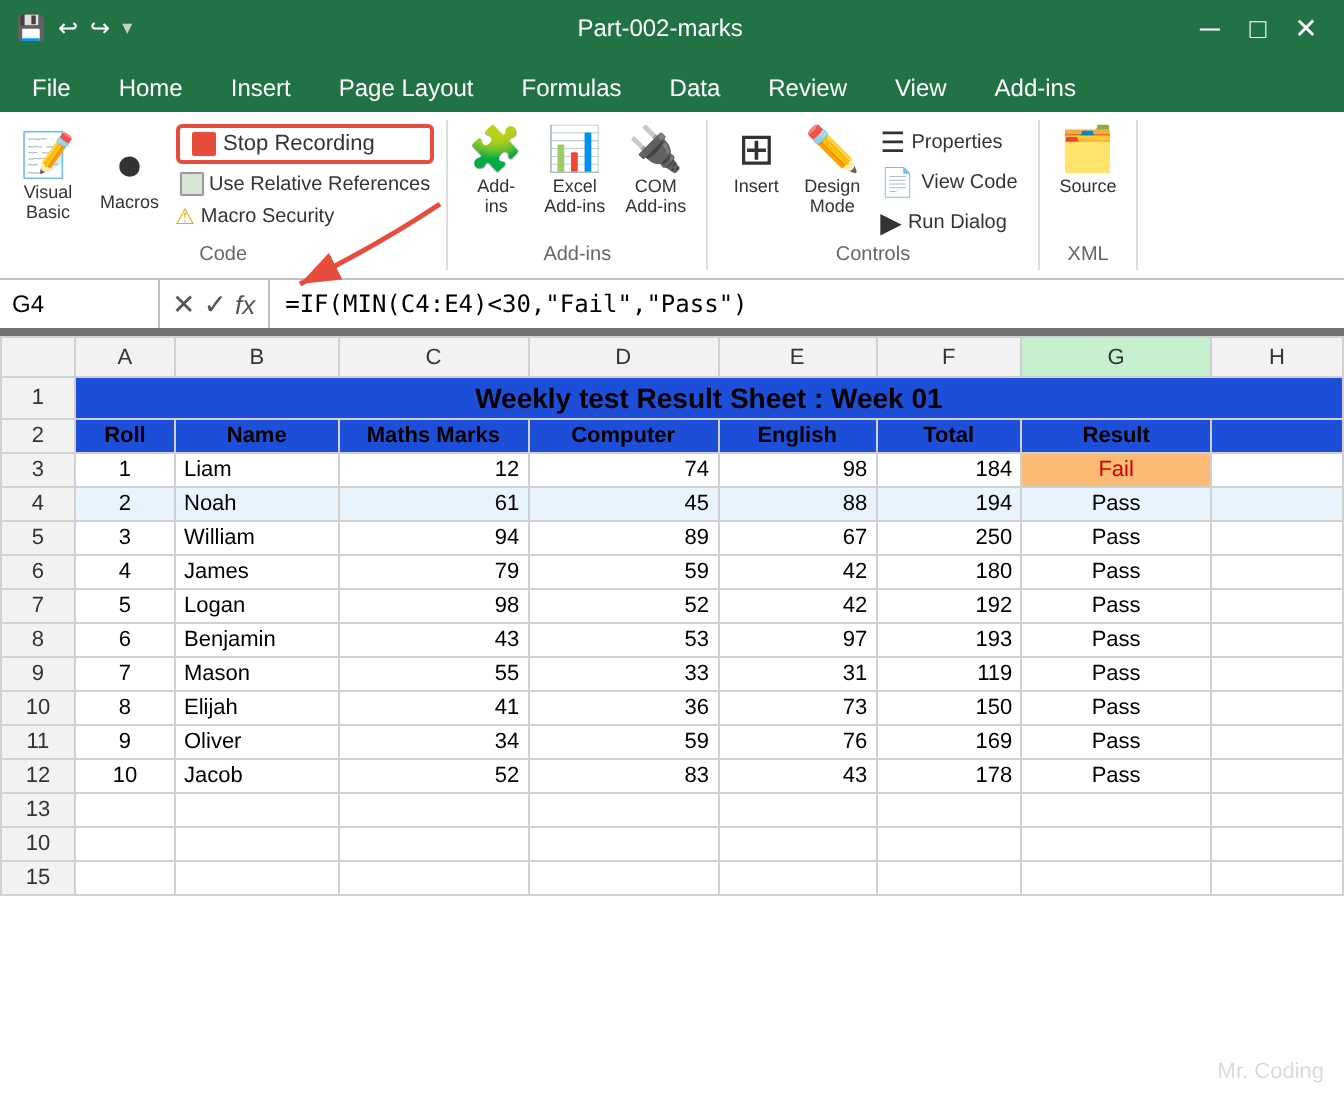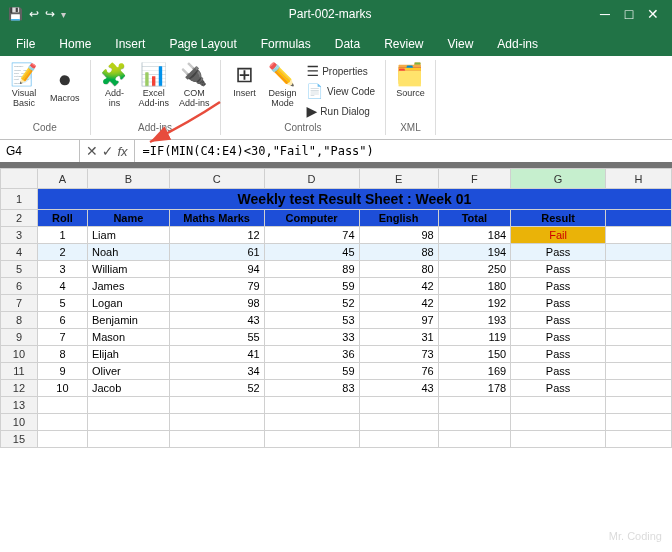--- a/index.html
+++ b/index.html
@@ -151,21 +151,21 @@
       cursor: pointer;
       color: #333;
       border-radius: 2px;
     }
     .ribbon-small-icon { font-size: 14px; }
 
     
     .formula-bar {
       display: flex;
       align-items: center;
-      border-bottom: 6px solid #737373;
+      border-bottom: 4px solid #737373;
       height: 28px;
       background: #fff;
     }
     .name-box {
       width: 80px;
       border-right: 1px solid #c0c0c0;
       padding: 0 6px;
       font-size: 12px;
       display: flex;
       align-items: center;
@@ -228,21 +228,21 @@
       text-align: center;
       background: #1d4ed8;
     }
     .subheader td {
       font-weight: 600;
       text-align: center;
       background: #1d4ed8;
     }
 
     .fail-cell {
-      background: #eab308;
+      background: #fdba74;
       color: #c00;
       text-align: center;
     }
     .pass-cell {
       text-align: center;
     }
     svg.arrow-svg {
       position: absolute;
       top: 92px;
       left: 70px;
@@ -296,20 +296,34 @@
   <div class="ribbon-group">
     <div class="ribbon-group-content" style="flex-direction:column; gap:2px;">
       <div style="display:flex; gap:4px; align-items:center;">
         <div class="ribbon-btn">
           <span class="icon">📝</span>
           <span class="label">Visual<br>Basic</span>
         </div>
         <div class="ribbon-btn">
           <span class="icon">⏺</span>
           <span class="label">Macros</span>
+        </div>
+        <div style="display:flex; flex-direction:column; gap:3px;">
+          <div class="stop-recording-container">
+            <span class="stop-icon"></span>
+            <span>Stop Recording</span>
+          </div>
+          <div class="relative-ref-btn">
+            <span class="relative-ref-icon"></span>
+            <span>Use Relative References</span>
+          </div>
+          <div class="macro-security-btn">
+            <span class="warning-icon">⚠</span>
+            <span>Macro Security</span>
+          </div>
         </div>
       </div>
     </div>
     <div class="ribbon-group-label">Code</div>
   </div>
 
   <div class="ribbon-group">
     <div class="ribbon-group-content">
       <div class="ribbon-btn">
         <span class="icon">🧩</span>
@@ -449,21 +463,21 @@
           <td class="number">194</td>
           <td class="pass-cell">Pass</td>
           <td></td>
         </tr>
         <tr>
           <td class="row-header">5</td>
           <td class="center">3</td>
           <td>William</td>
           <td class="number">94</td>
           <td class="number">89</td>
-          <td class="number">80</td>
+          <td class="number">67</td>
           <td class="number">250</td>
           <td class="pass-cell">Pass</td>
           <td></td>
         </tr>
         <tr>
           <td class="row-header">6</td>
           <td class="center">4</td>
           <td>James</td>
           <td class="number">79</td>
           <td class="number">59</td>

